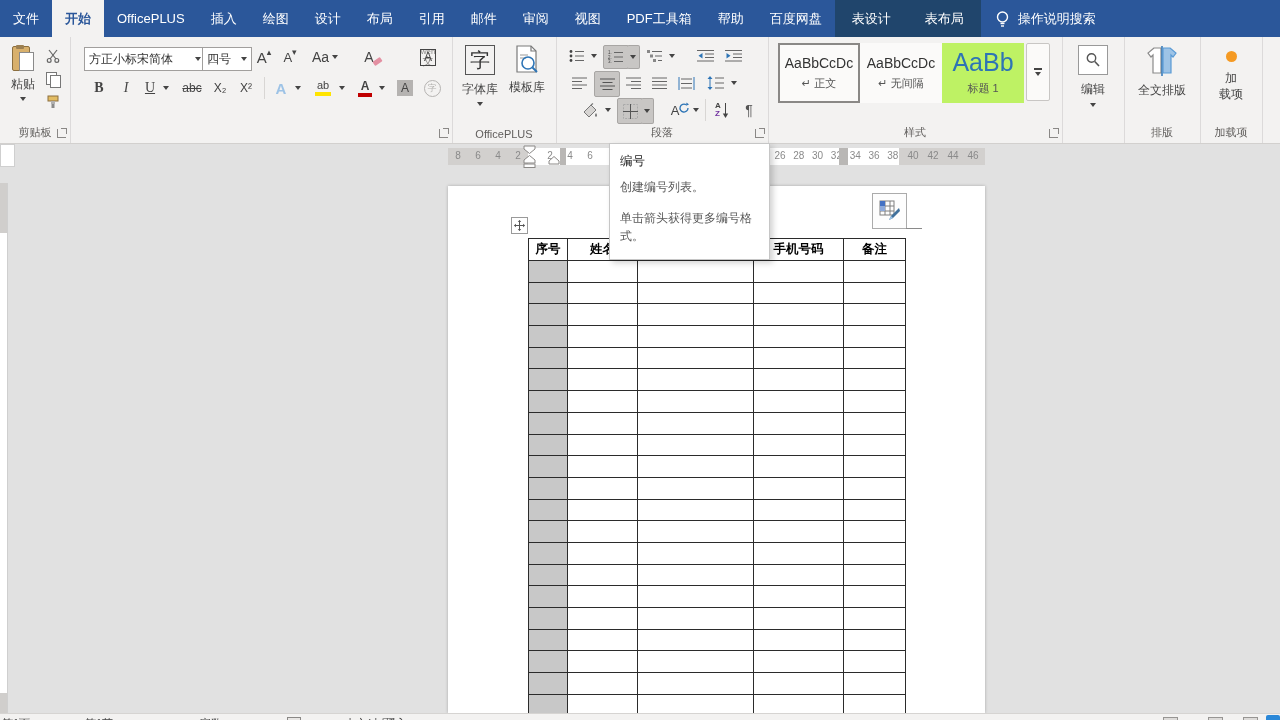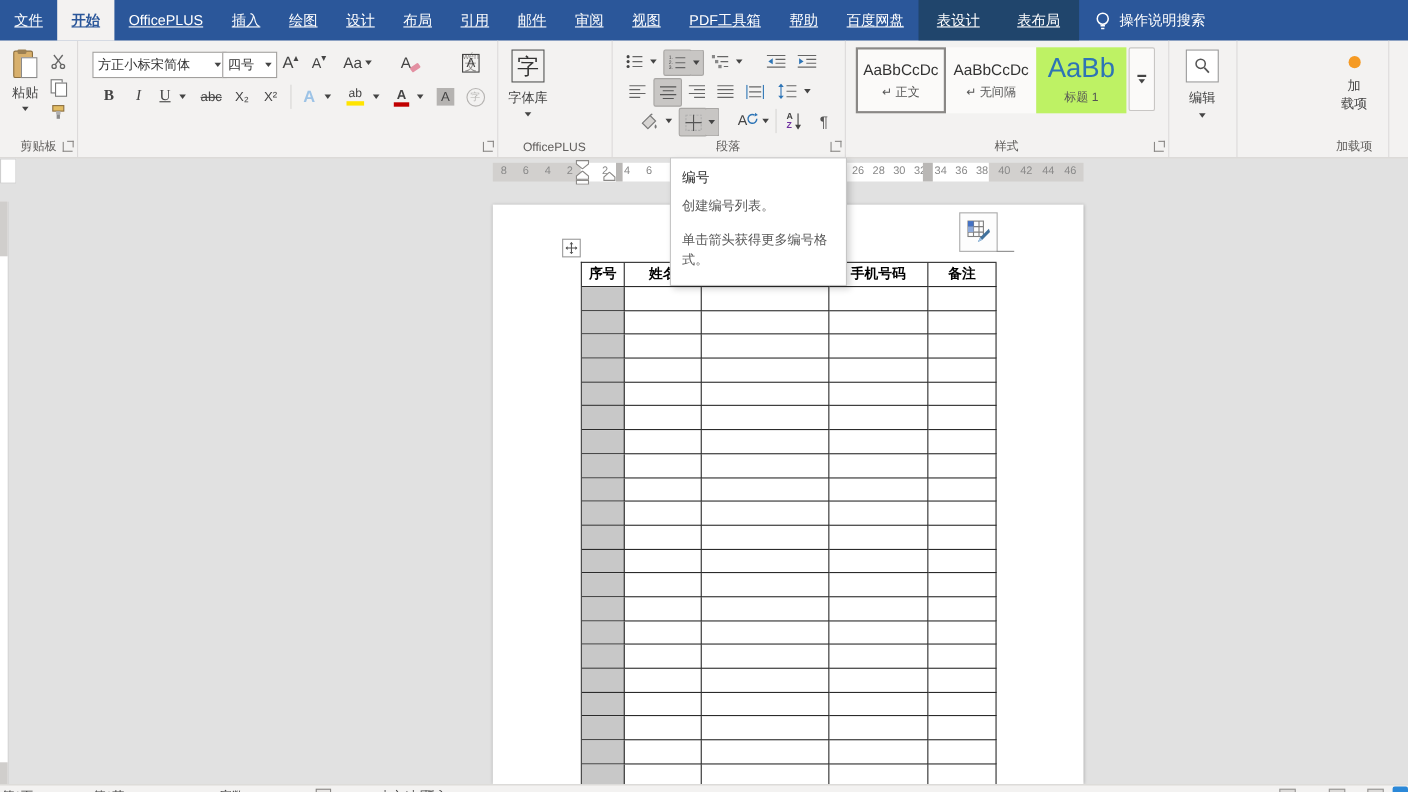--- a/index.html
+++ b/index.html
@@ -2,21 +2,21 @@
 <html><head>
 <meta charset="utf-8">
 <style>
   html,body{margin:0;padding:0;}
   body{width:1280px;height:720px;overflow:hidden;font-family:"Liberation Sans","DejaVu Sans",sans-serif;
        -webkit-font-smoothing:antialiased;}
   .app{position:relative;width:1280px;height:720px;background:#e1e1e1;overflow:hidden;}
 
   
   .tabbar{position:absolute;left:0;top:0;width:1280px;height:37px;background:#2b579a;display:flex;align-items:stretch;color:#fff;font-size:13px;}
-  .tab{display:flex;align-items:center;padding:0 13px;cursor:pointer;white-space:nowrap;text-decoration:underline;}
+  .tab{display:flex;align-items:center;padding:0 13px;cursor:pointer;white-space:nowrap;}
   .tab.active{background:#f3f2f1;color:#2b579a;font-weight:bold;}
   .ctxwrap{display:flex;align-items:stretch;background:#20456c;}
   .ctxwrap .tab{padding:0 17px;}
   .tellme{display:flex;align-items:center;gap:8px;padding:0 10px;margin-left:4px;}
   .tellme svg{flex:0 0 auto;}
 
   
   .ribbon{position:absolute;left:0;top:37px;width:1280px;height:106px;background:#f3f2f1;border-bottom:1px solid #d2d0ce;color:#444;}
   .rgroup{position:absolute;top:0;height:106px;border-right:1px solid #dcdada;}
   .glabel{position:absolute;bottom:3px;left:0;right:0;text-align:center;font-size:11px;color:#605e5c;}
@@ -231,20 +231,31 @@
       </div>
       <div class="launcher"></div>
     </div>
 
     <div class="rgroup" style="left:452px;width:104px;">
       <div class="bigbtn" style="left:6px;top:8px;width:44px;height:82px;">
         <span style="width:28px;height:28px;border:1px solid #555;display:flex;align-items:center;justify-content:center;font-size:20px;color:#333;">字</span>
         <span style="margin-top:6px;">字体库</span>
         <span class="car" style="margin-top:4px;"></span>
       </div>
+      <div class="bigbtn" style="left:52px;top:8px;width:46px;height:82px;">
+        <svg class="icn" width="28" height="30" viewBox="0 0 28 30">
+          <path d="M4 1 h14 l5 5 v21 h-19 z" fill="#fff" stroke="#7a7a7a" stroke-width="1.2"></path>
+          <path d="M18 1 v5 h5" fill="none" stroke="#7a7a7a" stroke-width="1.2"></path>
+          <line x1="7" y1="10" x2="15" y2="10" stroke="#9a9a9a"></line>
+          <line x1="7" y1="13" x2="13" y2="13" stroke="#9a9a9a"></line>
+          <circle cx="15" cy="18" r="6" fill="none" stroke="#2e75b6" stroke-width="1.6"></circle>
+          <line x1="19.5" y1="22.5" x2="24" y2="27" stroke="#2e75b6" stroke-width="2"></line>
+        </svg>
+        <span style="margin-top:4px;">模板库</span>
+      </div>
       <div class="glabel">OfficePLUS</div>
     </div>
 
     <div class="rgroup" style="left:556px;width:212px;">
       <div class="btn" style="left:10px;top:9px;width:22px;height:20px;">
         <svg class="icn" width="16" height="14" viewBox="0 0 16 14">
           <circle cx="2" cy="2.5" r="1.4" fill="#444"></circle>
             <line x1="6" y1="2.5" x2="15" y2="2.5" stroke="#666"></line>
           <circle cx="2" cy="7" r="1.4" fill="#444"></circle>
             <line x1="6" y1="7" x2="15" y2="7" stroke="#666"></line>
@@ -441,20 +452,31 @@
           <svg width="16" height="16" viewBox="0 0 16 16">
             <circle cx="6.5" cy="6" r="4.2" fill="none" stroke="#555" stroke-width="1.4"></circle>
             <line x1="9.8" y1="9.5" x2="14" y2="14" stroke="#555" stroke-width="1.6"></line>
           </svg>
         </span>
         <span style="margin-top:6px;">编辑</span>
         <span class="car" style="margin-top:5px;"></span>
       </div>
     </div>
 
+    <div class="rgroup" style="left:1124px;width:76px;">
+      <div class="bigbtn" style="left:8px;top:8px;width:60px;height:80px;">
+        <svg class="icn" width="34" height="32" viewBox="0 0 34 32">
+          <path d="M9 3 L3 8 L6 12 L8 10 L8 28 L16 28 L16 3 z" fill="#fff" stroke="#8a8a8a" stroke-width="1.2"></path>
+          <line x1="17" y1="1" x2="17" y2="31" stroke="#2e75b6" stroke-width="1.5"></line>
+          <path d="M25 3 L31 8 L28 12 L26 10 L26 28 L18 28 L18 3 z" fill="#9dc3e6" stroke="#5b9bd5" stroke-width="1.2"></path>
+        </svg>
+        <span style="margin-top:5px;white-space:nowrap;">全文排版</span>
+      </div>
+      <div class="glabel">排版</div>
+    </div>
 
     <div class="rgroup" style="left:1200px;width:62px;">
       <div class="bigbtn" style="left:8px;top:10px;width:46px;height:78px;">
         <span style="width:11px;height:11px;border-radius:50%;background:#f59a23;margin-top:4px;"></span>
         <span style="margin-top:8px;line-height:1.35;text-align:center;"><span>加</span><br><span>载项</span></span>
       </div>
       <div class="glabel">加载项</div>
     </div>
   </div>
 

